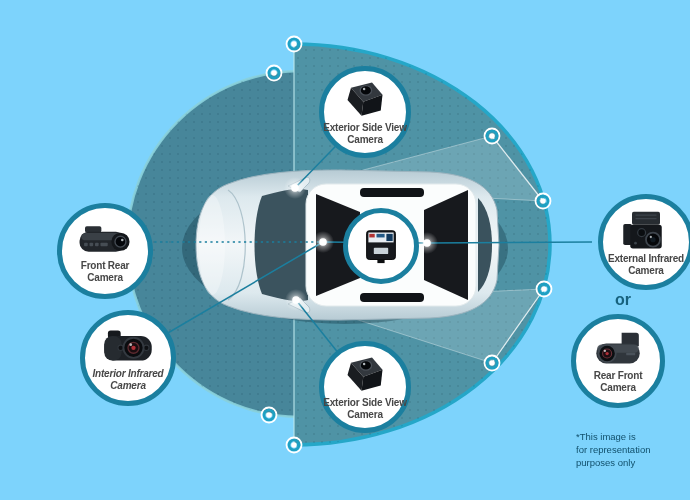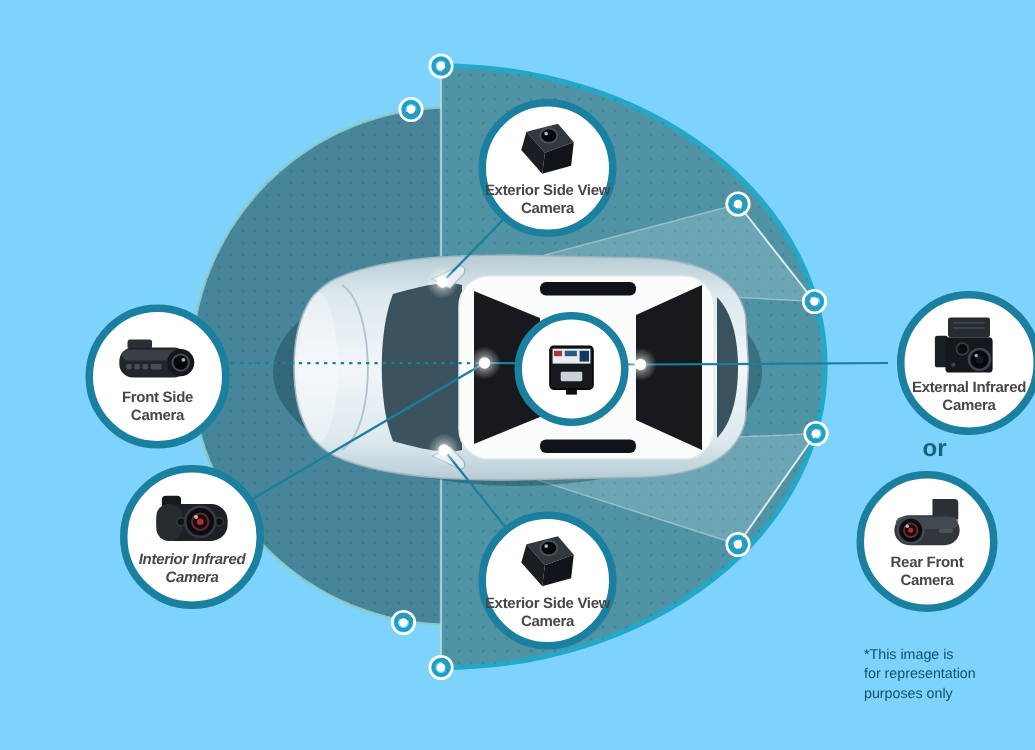--- a/index.html
+++ b/index.html
@@ -185,21 +185,21 @@
         <rect x="9" y="26" width="4" height="4" rx="1" fill="#464d54"></rect>
         <rect x="15" y="26" width="4" height="4" rx="1" fill="#464d54"></rect>
         <rect x="21" y="26" width="4" height="4" rx="1" fill="#464d54"></rect>
         <rect x="27" y="26" width="8" height="4" rx="1" fill="#464d54"></rect>
         <circle cx="49" cy="25" r="10" fill="#14171b"></circle>
         <circle cx="49" cy="25" r="6" fill="#04060a" stroke="#434a52" stroke-width="1.5"></circle>
         <circle cx="51" cy="23" r="1.4" fill="#d8dee2" opacity="0.8"></circle>
       </svg>
     </div>
     <div class="label">
-      <span>Front Side</span>
+      <span>Front Rear</span>
       <span>Camera</span>
     </div>
   </div>
 
   <div class="badge" style="left:80px;top:310px;width:96px;height:96px;font-style:italic;">
     <div class="cam">
       <svg width="60" height="42" viewBox="0 0 64 46">
         <rect x="10" y="6" width="14" height="9" rx="3" fill="#16191d"></rect>
         <rect x="6" y="12" width="52" height="27" rx="12" fill="#1d2126"></rect>
         <rect x="6" y="12" width="19" height="27" rx="9" fill="#262b30"></rect>

